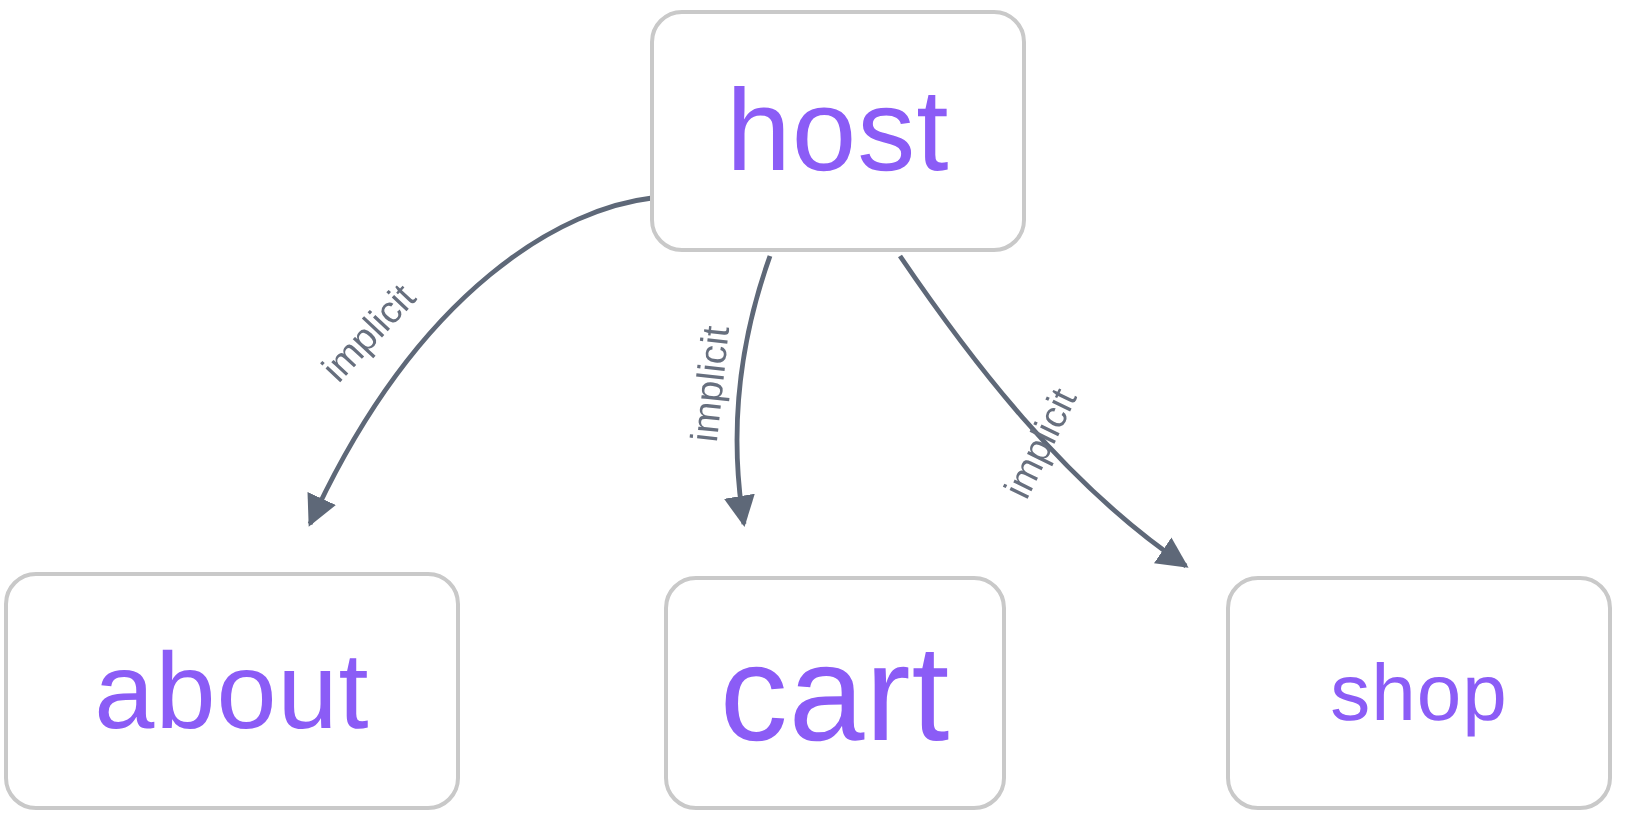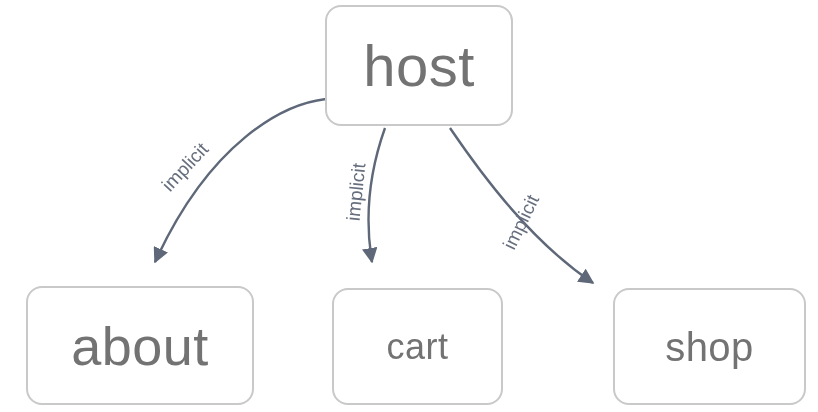--- a/index.html
+++ b/index.html
@@ -30,49 +30,48 @@
     position: absolute;
     box-sizing: border-box;
     background: #ffffff;
     border: 2px solid #c9c9c9;
     border-radius: 16px;
     display: flex;
     align-items: center;
     justify-content: center;
   }
   .node-label {
-    color: #737373;
+    color: #8b5cf6;
     font-family: "Liberation Sans", sans-serif;
     font-weight: 400;
     letter-spacing: 0.5px;
     line-height: 1;
     white-space: nowrap;
   }
   #node-host {
     left: 325px;
     top: 5px;
     width: 188px;
     height: 121px;
   }
   #node-host .node-label { font-size: 58px; }
   #node-about {
     left: 2px;
     top: 286px;
     width: 228px;
     height: 119px;
-    margin-left: 24px;
   }
   #node-about .node-label { font-size: 54px; }
   #node-cart {
     left: 332px;
     top: 288px;
     width: 171px;
     height: 117px;
   }
-  #node-cart .node-label { font-size: 36px; }
+  #node-cart .node-label { font-size: 68px; }
   #node-shop {
     left: 613px;
     top: 288px;
     width: 193px;
     height: 117px;
   }
   #node-shop .node-label { font-size: 40px; }
 
   .edge-label {
     position: absolute;

